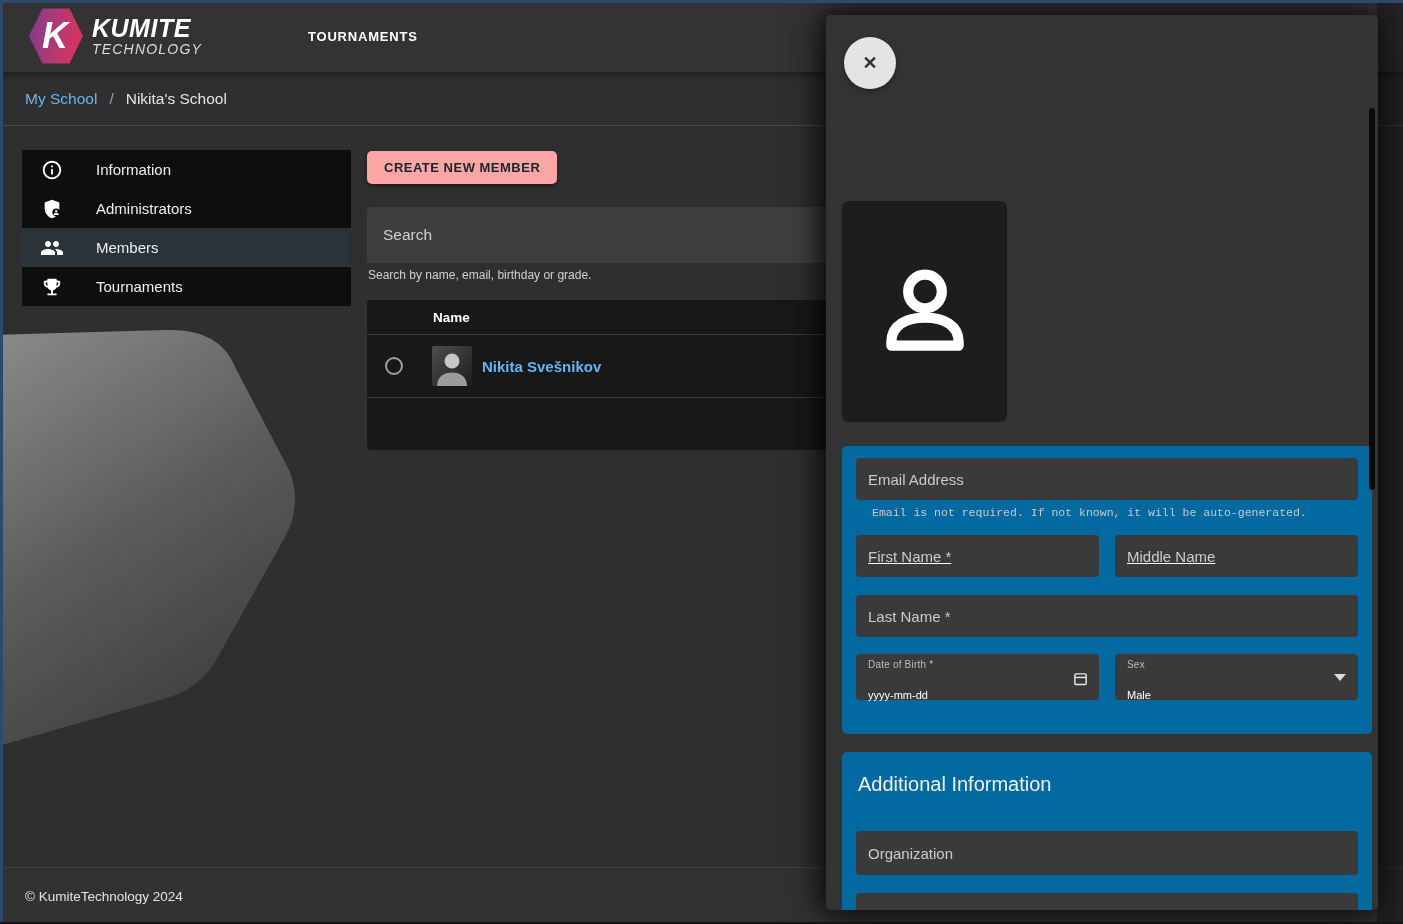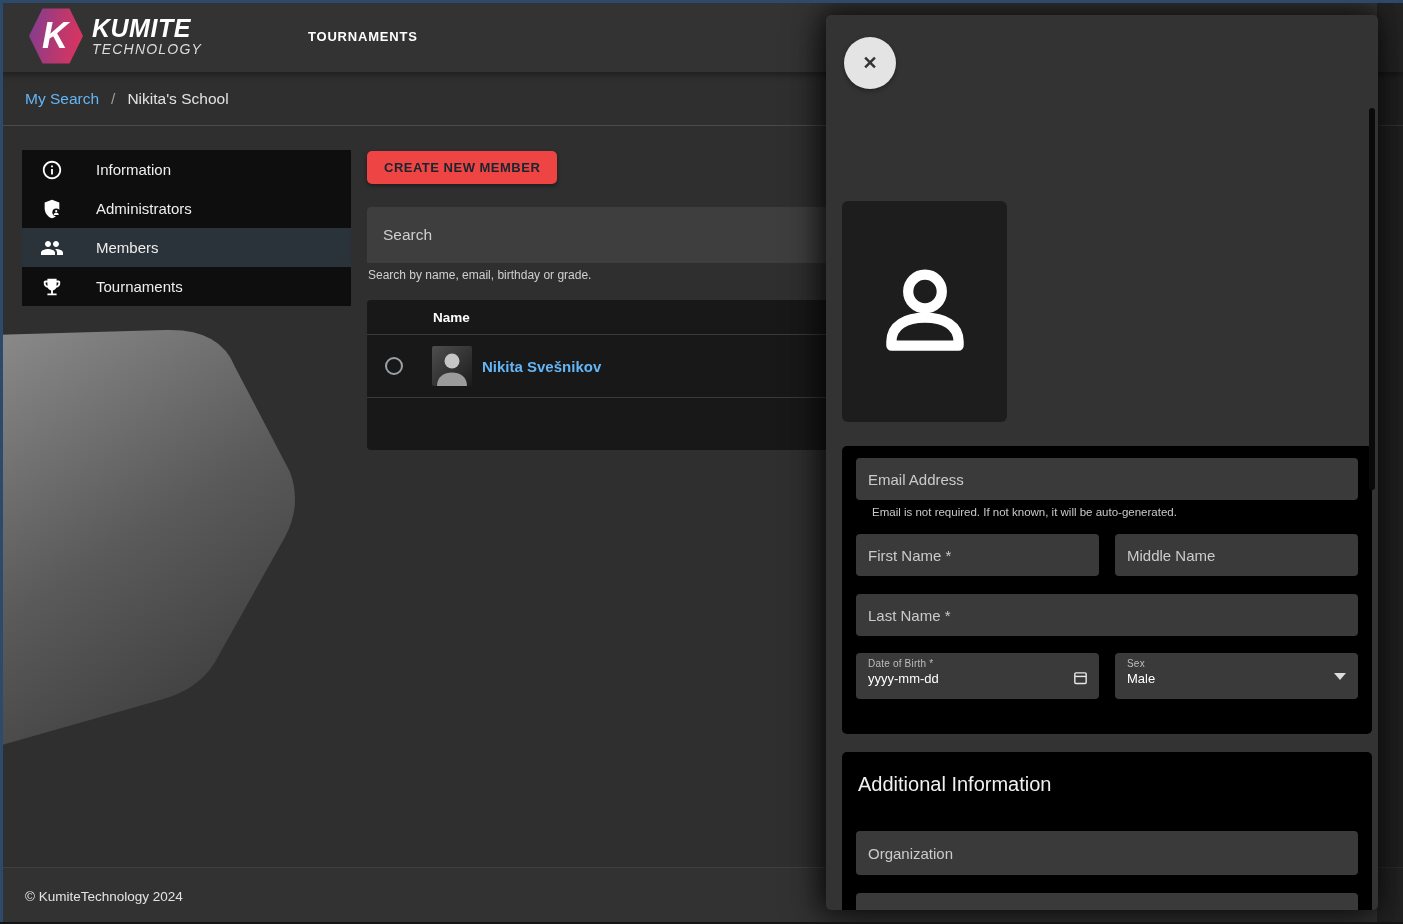--- a/index.html
+++ b/index.html
@@ -34,21 +34,21 @@
 
   
   .sidebar { position:absolute; left:22px; top:150px; width:329px; z-index:6; background:#0e0e0e; }
   .side-item { height:39px; display:flex; align-items:center; cursor:pointer; }
   .side-item.selected { background:#2a333a; }
   .side-item .icn { width:24px; height:24px; margin-left:18px; display:flex; align-items:center; justify-content:center; }
   .side-item .lbl { margin-left:32px; color:#eeeeee; font-size:15px; }
 
   
   .main { position:absolute; left:367px; top:151px; width:1010px; z-index:5; }
-  .create-btn { display:inline-block; background:#ef4444; color:#15262f; border:none; border-radius:5px;
+  .create-btn { display:inline-block; background:#fca5a5; color:#15262f; border:none; border-radius:5px;
                 height:33px; padding:0 17px; font-family:inherit; font-size:13px; font-weight:700; letter-spacing:.5px;
                 box-shadow:0 2px 4px rgba(0,0,0,.4); cursor:pointer;text-align:center; }
   .search-wrap { margin-top:23px; }
   .search-input { width:100%; height:56px; background:#3e3e3e; border:none; outline:none;
                   border-radius:4px 4px 0 0; color:#fff; font-family:inherit; font-size:15.5px; padding:0 16px; }
   .search-input::placeholder { color:#cfcfcf; opacity:1; }
   .search-helper { margin-top:5px; margin-left:1px; font-size:12px; color:#d0d0d0; }
   .table-card { margin-top:18px; background:#181818; border-radius:4px; overflow:hidden; }
   .t-head { height:35px; display:flex; align-items:center; border-bottom:1px solid #3a3a3a; }
   .t-head .col-name { margin-left:66px; color:#fff; font-size:13.5px; font-weight:700; }
@@ -70,34 +70,34 @@
             border-radius:5px; z-index:9; overflow:hidden;
             box-shadow:0 8px 40px rgba(0,0,0,.6), -8px 0 26px rgba(0,0,0,.35), 0 -6px 18px rgba(0,0,0,.3); }
   .close-btn { position:absolute; left:18px; top:22px; width:52px; height:52px; border-radius:50%;
                background:#e4e4e4; border:none; cursor:pointer; display:flex; align-items:center; justify-content:center;
                box-shadow:0 2px 5px rgba(0,0,0,.35); }
   .close-btn span { color:#333; font-size:18px; font-weight:700; line-height:1; }
   .drawer-title { position:absolute; left:17px; top:118px; color:#ececec; font-size:42px; font-weight:300; letter-spacing:.5px; }
   .avatar-ph { position:absolute; left:16px; top:186px; width:165px; height:221px; background:#1d1d1d;
                border-radius:6px; display:flex; align-items:center; justify-content:center; cursor:pointer; }
 
-  .form-card { position:absolute; left:16px; width:530px; background:#000000; border-radius:5px; padding:12px 14px; }
+  .form-card { position:absolute; left:16px; width:530px; background:#0369a1; border-radius:5px; padding:12px 14px; }
   .card-basic { top:431px; height:288px; }
   .card-additional { top:737px; height:200px; }
   .f-input { width:100%; height:42px; background:#3a3a3a; border:none; outline:none; border-radius:4px;
              color:#fff; font-family:inherit; font-size:15px; padding:0 12px; }
   .f-input::placeholder { color:#cbcbcb; opacity:1; }
-  .f-helper { margin:6px 0 0 16px; font-size:11.5px; color:#c9c9c9; }
+  .f-helper { margin:6px 0 0 16px; font-size:11.5px; color:#c9c9c9;font-family:Liberation Mono, monospace; }
   .f-row { display:flex; gap:16px; margin-top:16px; }
-  .f-row .f-input { flex:1; }
+  .f-row .f-input { flex:1;text-decoration:underline; }
   .mt18 { margin-top:18px; }
   .combo { flex:1; height:46px; background:#3a3a3a; border-radius:4px; padding:5px 12px 0 12px;
            position:relative; cursor:pointer; }
   .combo .c-label { font-size:10px; color:#bdbdbd; letter-spacing:.2px; }
-  .combo .c-value { font-size:13px; color:#ffffff; margin-top:2px; }
+  .combo .c-value { font-size:11px; color:#ffffff; margin-top:19px; }
   .cal-icn { position:absolute; right:10px; bottom:9px; }
   .caret { position:absolute; right:12px; top:20px; width:0; height:0;
            border-left:6px solid transparent; border-right:6px solid transparent; border-top:7px solid #dcdcdc; }
   .add-title { margin:6px 0 0 2px; color:#f0f0f0; font-size:20px; font-weight:500; line-height:28px; }
   .org-input { margin-top:33px; height:44px; }
   .partial-input { margin-top:18px; height:44px; }
   .drawer-scrollbar { position:absolute; right:3px; top:93px; width:6px; height:382px; background:#0a0a0a;
                       border-radius:3px; cursor:grab; }
 
   
@@ -129,21 +129,21 @@
       <div class="brand-text">
         <span class="brand-name">KUMITE</span>
         <span class="brand-sub">TECHNOLOGY</span>
       </div>
     </div>
     <span class="nav-item">TOURNAMENTS</span>
   </header>
 
   <div class="breadcrumb-bar">
     <div class="breadcrumb">
-      <span class="bc-link">My Search</span>
+      <span class="bc-link">My School</span>
       <span class="bc-sep">/</span>
       <span class="bc-current">Nikita's School</span>
     </div>
   </div>
 
   <nav class="sidebar">
     <div class="side-item">
       <span class="icn">
         <svg width="22" height="22" viewBox="0 0 24 24">
             <path fill="#fff" d="M11 7h2v2h-2zm0 4h2v6h-2zm1-9C6.48 2 2 6.48 2 12s4.48 10 10 10 10-4.48 10-10S17.52 2 12 2zm0 18c-4.41 0-8-3.59-8-8s3.59-8 8-8 8 3.59 8 8-3.59 8-8 8z"></path>

